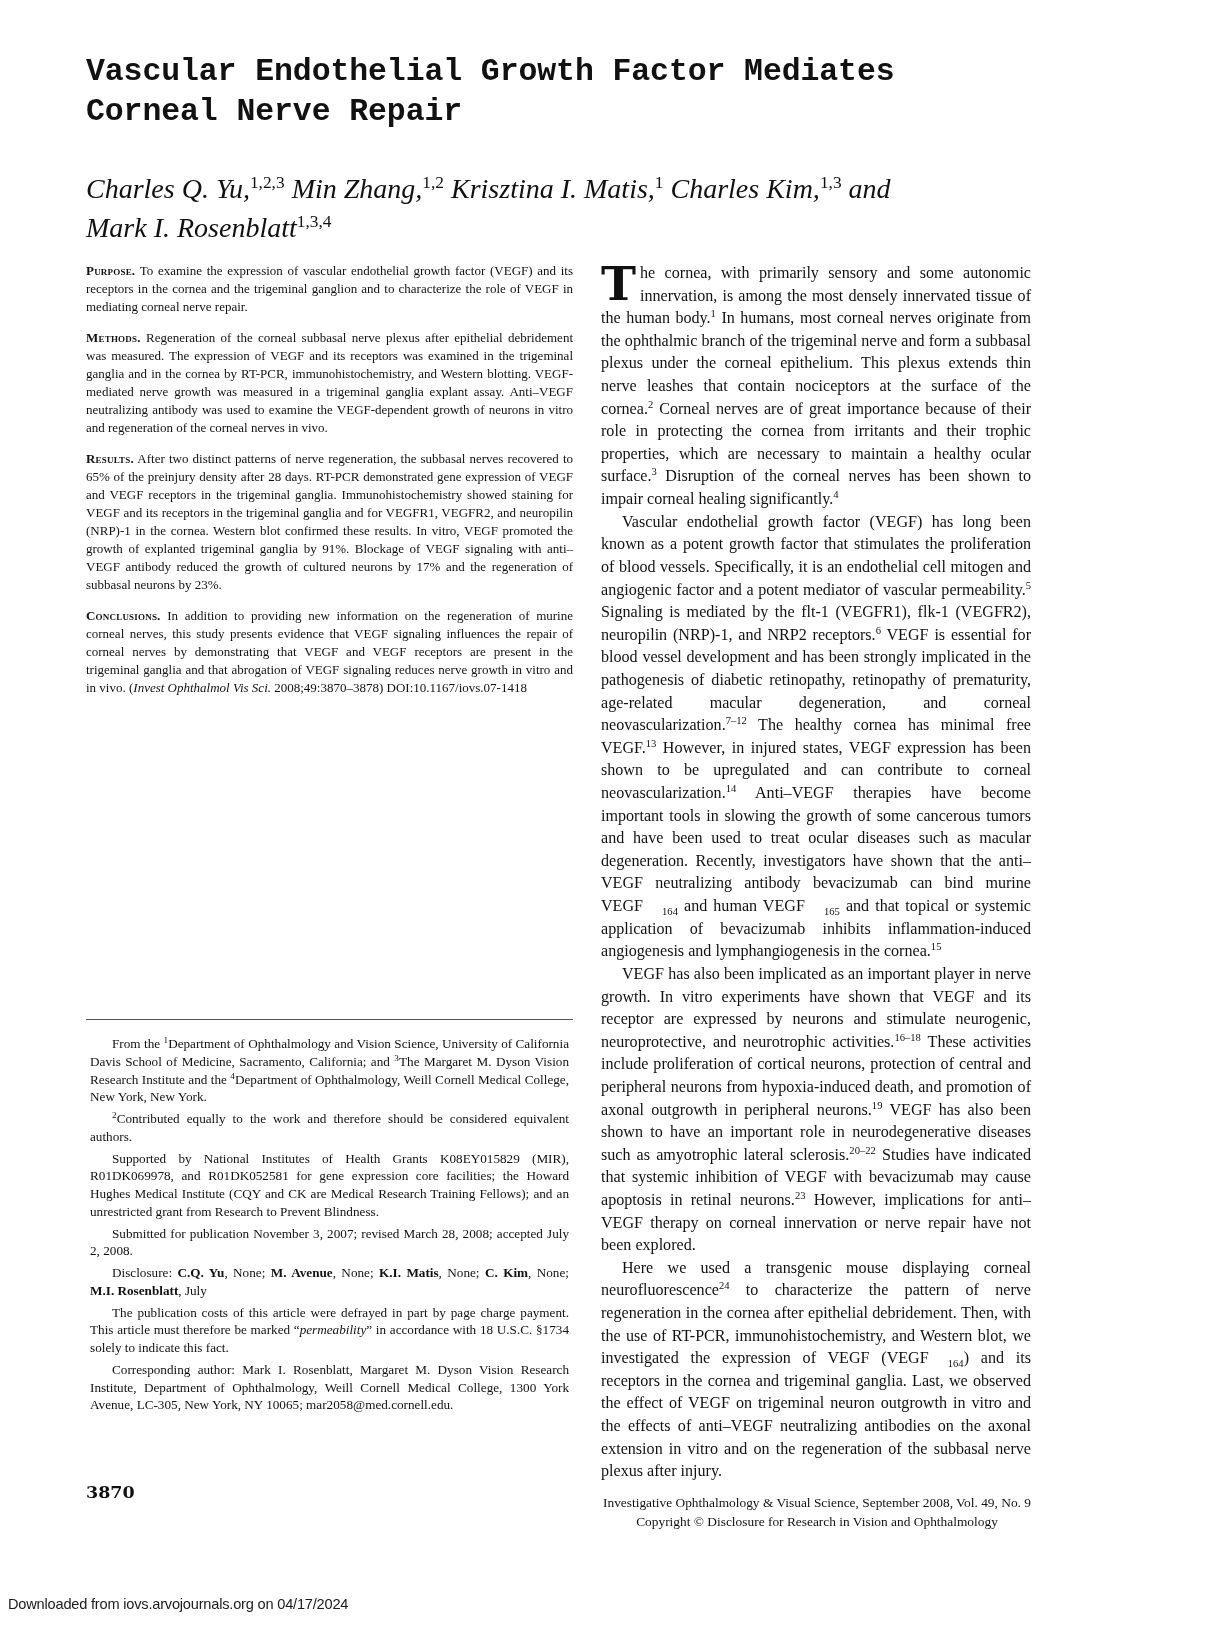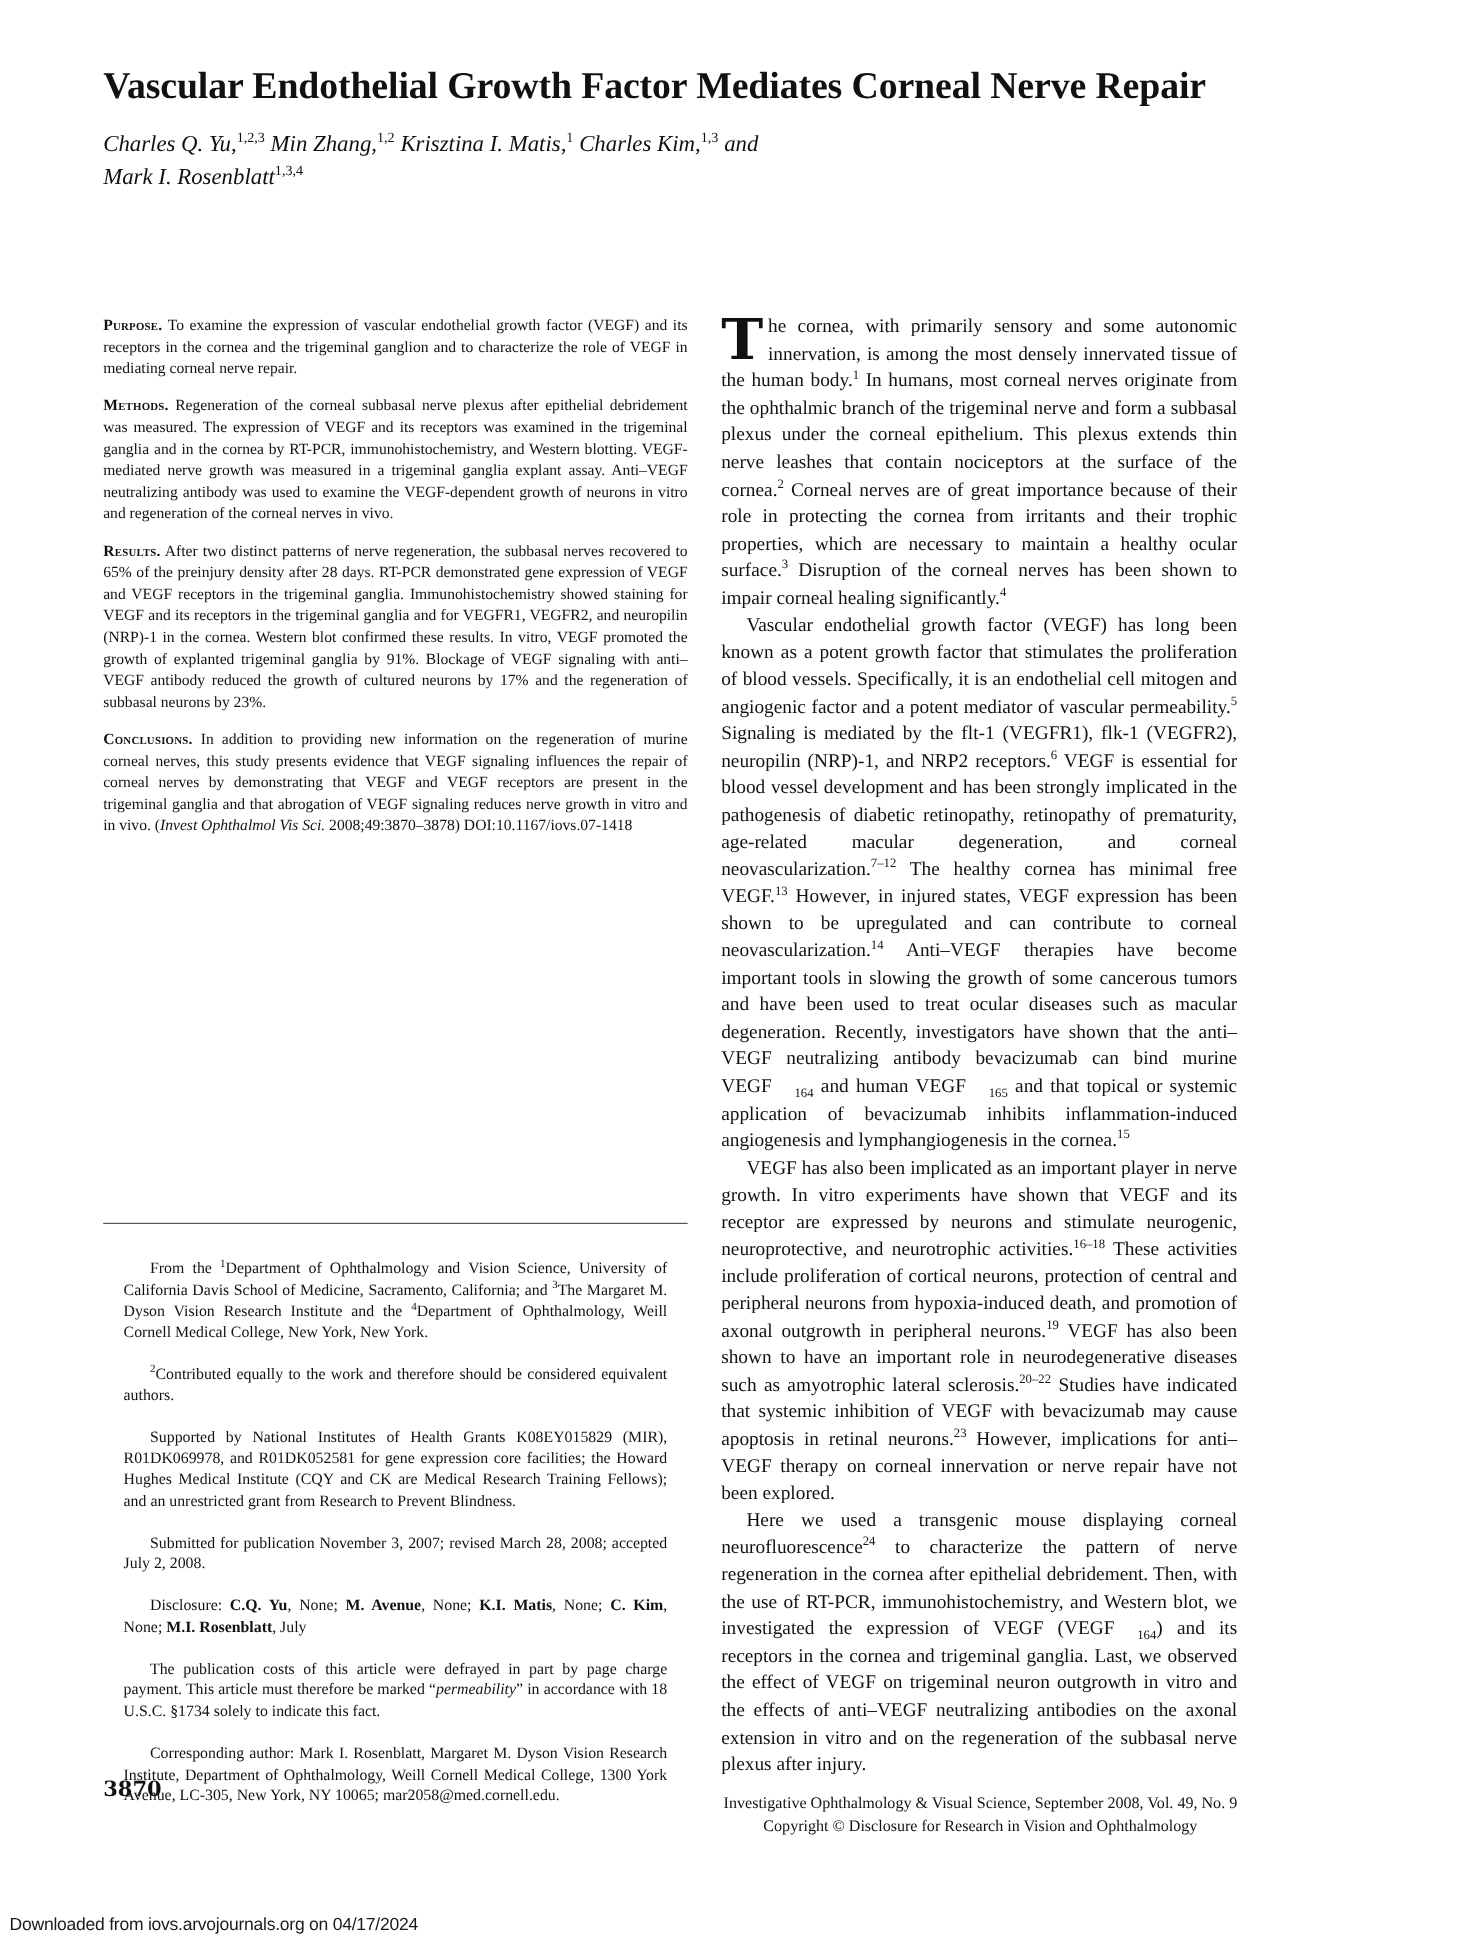--- a/index.html
+++ b/index.html
@@ -24,31 +24,31 @@
   }
 
   
   .title-block {
     position: absolute;
     left: 86px;
     top: 52px;
     width: 940px;
   }
   .article-title {
-    font-family: Liberation Serif, serif;
+    font-family: Liberation Mono, monospace;
     font-size: 31.5px;
     line-height: 1.28;
     font-weight: 700;
     letter-spacing: -0.1px;
     margin: 0;
     color: #111111;
   }
   .authors {
-    margin-top: 16px;
-    font-size: 19px;
+    margin-top: 36px;
+    font-size: 28px;
     line-height: 1.42;
     font-style: italic;
     font-family: "Liberation Serif", "DejaVu Serif", serif;
     color: #111111;
   }
   .authors sup {
     font-style: normal;
     font-size: 0.62em;
     vertical-align: super;
     line-height: 0;
@@ -95,21 +95,21 @@
   .footnotes {
     position: absolute;
     left: 86px;
     top: 1031px;
     width: 487px;
     font-size: 13.2px;
     line-height: 1.345;
     text-align: justify;
   }
   .footnotes p {
-    margin: 17px;
+    margin: 4px;
     text-indent: 22px;
   }
   .footnotes sup { font-size: 0.7em; vertical-align: super; line-height: 0; }
   .footnotes b { font-weight: 700; }
   .footnotes i { font-style: italic; }
 
   
   .body-para {
     font-size: 16.1px;
     line-height: 1.405;

